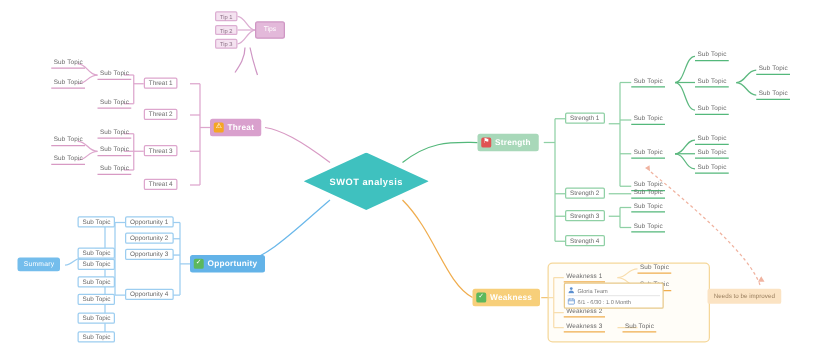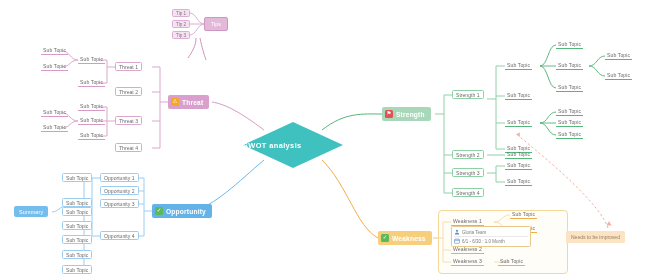--- a/index.html
+++ b/index.html
@@ -22,21 +22,21 @@
 
   
   .main{font-size:6.6px;font-weight:bold;border-radius:2px;
         padding:2px 6px 2px 3px;height:14px;gap:3px;}
   .main .mlabel{letter-spacing:.2px;}
   .badge{width:8px;height:8px;border-radius:1.5px;display:inline-flex;
          align-items:center;justify-content:center;font-size:5.5px;color:#fff;
          flex:none;line-height:1;}
 
   
-  #center-node{position:absolute;display:flex;align-items:center;justify-content:flex-start;}
+  #center-node{position:absolute;display:flex;align-items:center;justify-content:center;}
   #center-node .diamond{position:absolute;inset:0;background:#3fc1bf;
         clip-path:polygon(50% 0,100% 50%,50% 100%,0 50%);}
   #center-node .ctext{position:relative;color:#ffffff;font-size:7.4px;
         font-weight:bold;letter-spacing:.4px;}
 
   
   .t-green{color:#54b87b;}
   .t-green.boxed{border:0.9px solid #8fd0a5;background:#ffffff;}
   .t-pink{color:#d89ac4;}
   .t-pink.boxed{border:0.9px solid #dda6cd;background:#ffffff;}

